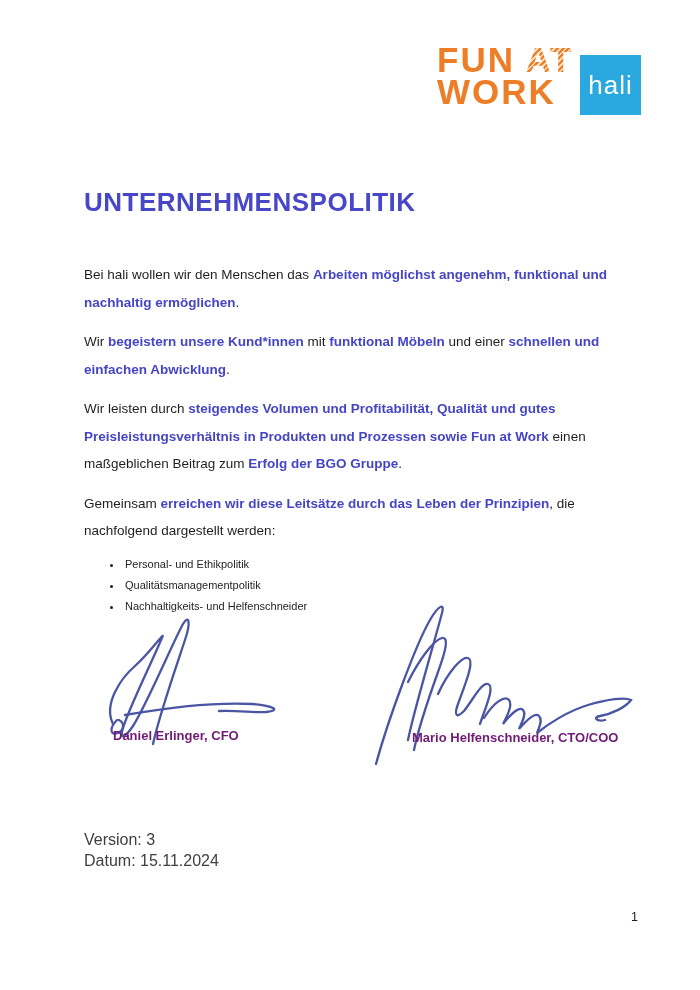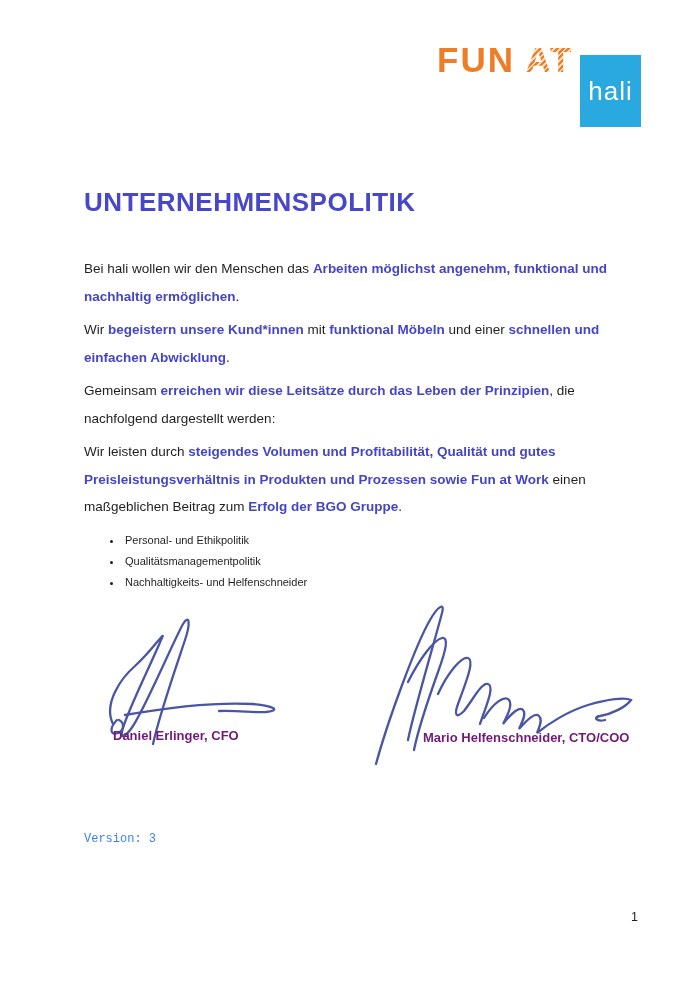--- a/index.html
+++ b/index.html
@@ -14,84 +14,84 @@
     font-weight:bold; font-size:35px; line-height:32px; letter-spacing:2px;
     color:#ED7D26; white-space:nowrap;
   }
   .logo-at {
     color:#F0A763;
     background:repeating-linear-gradient(135deg,#ED7D26 0 2px,#FBD9B4 2px 4px);
     -webkit-background-clip:text; background-clip:text;
     -webkit-text-fill-color:transparent; color:transparent;text-decoration:underline;
   }
   .hali-box {
-    position:absolute; left:580px; top:55px; width:61px; height:72px;
+    position:absolute; left:580px; top:55px; width:61px; height:60px;
     background:#29A9DF; color:#ffffff; display:flex; align-items:center;
     justify-content:center; font-size:26px; letter-spacing:1px; 
     box-sizing:border-box;
   }
 
   
   .doc-title {
     position:absolute; left:84px; top:170px; font-size:26px; font-weight:bold;
     color:#4747C8; letter-spacing:0.5px; white-space:nowrap;text-align:center;
   }
 
   
   .content {
     position:absolute; left:84px; top:249px; width:556px;
     font-size:13.5px; line-height:27.5px; color:#1f1f1f;
   }
-  .content p { margin:6px 0 6px 0; }
+  .content p { margin:12px 0 6px 0; }
   .em { color:#4545C6; font-weight:bold; }
   ul.bullets {
     margin:9px 0 0 0; padding-left:39px; line-height:21.3px; font-size:11px;
   }
   ul.bullets li { margin:0; padding-left:2px; }
 
   
   .sig-svg { position:absolute; }
   .sig-svg path { fill:none; stroke:#4A55A4; stroke-width:2.3; stroke-linecap:round; }
   .sig-label {
     position:absolute; font-size:13px; font-weight:bold; color:#701a75;
     white-space:nowrap;
   }
   .sig1-svg { left:95px;  top:612px; }
   .sig2-svg { left:368px; top:598px; }
   .sig1-label { left:113px; top:728px; }
-  .sig2-label { left:423px; top:730px; }
+  .sig2-label { left:412px; top:730px; }
 
   
   .footer {
-    position:absolute; left:84px; top:829px; font-size:12px; line-height:21px;
-    color:#3b82f6;
-    font-family:Liberation Mono, monospace;
+    position:absolute; left:84px; top:829px; font-size:16px; line-height:21px;
+    color:#404040;
   }
   .page-number { position:absolute; left:631px; top:910px; font-size:12.5px; color:#1f1f1f; }
 </style>
 </head>
 <body>
 
 <div class="page">
 
   <div class="logo-wrap">
     <div class="logo-line"><span>FUN</span><span> </span><span class="logo-at">AT</span></div>
+    <div class="logo-line"><span>WORK</span></div>
   </div>
   <div class="hali-box">
     <span>hali</span>
   </div>
 
   <h1 class="doc-title">UNTERNEHMENSPOLITIK</h1>
 
   <div class="content">
     <div>
         <p><span>Bei hali wollen wir den Menschen das </span><span class="em">Arbeiten möglichst angenehm, funktional und nachhaltig ermöglichen</span><span>.</span></p>
         <p><span>Wir </span><span class="em">begeistern unsere Kund*innen</span><span> mit </span><span class="em">funktional Möbeln</span><span> und einer </span><span class="em">schnellen und einfachen Abwicklung</span><span>.</span></p>
+        <p><span>Wir leisten durch </span><span class="em">steigendes Volumen und Profitabilität, Qualität und gutes Preisleistungsverhältnis in Produkten und Prozessen sowie Fun at Work</span><span> einen maßgeblichen Beitrag zum </span><span class="em">Erfolg der BGO Gruppe</span><span>.</span></p>
         <p><span>Gemeinsam </span><span class="em">erreichen wir diese Leitsätze durch das Leben der Prinzipien</span><span>, die nachfolgend dargestellt werden:</span></p>
-        <p><span>Wir leisten durch </span><span class="em">steigendes Volumen und Profitabilität, Qualität und gutes Preisleistungsverhältnis in Produkten und Prozessen sowie Fun at Work</span><span> einen maßgeblichen Beitrag zum </span><span class="em">Erfolg der BGO Gruppe</span><span>.</span></p>
       </div>
     <ul class="bullets">
         <li>Personal- und Ethikpolitik</li>
         <li>Qualitätsmanagementpolitik</li>
         <li>Nachhaltigkeits- und Helfenschneider</li>
       </ul>
   </div>
 
   <svg class="sig-svg sig1-svg" width="235" height="135" viewBox="0 0 235 135">
     <path d="M18,112 C8,92 26,66 40,54 C58,38 73,14 66,28 C56,52 34,96 28,116 C24,128 30,126 38,114 C52,92 78,30 88,12 C94,2 96,10 90,28 C80,58 64,104 58,132"></path>
@@ -103,17 +103,18 @@
   <svg class="sig-svg sig2-svg" width="274" height="168" viewBox="0 0 274 168">
     <path d="M8,166 C20,122 48,46 62,22 C70,8 77,4 74,15 C67,42 46,112 40,142"></path>
     <path d="M40,84 C52,60 66,42 74,40 C81,39 78,52 70,74 C60,102 50,132 46,152"></path>
     <path d="M70,96 C80,74 94,58 100,60 C107,62 98,84 90,106 C86,117 88,121 96,113 C106,100 114,84 120,86 C127,88 118,108 112,126"></path>
     <path d="M116,120 C126,104 137,97 141,102 C145,107 139,118 135,126 C143,116 151,108 155,112 C159,116 153,126 151,131 C159,122 167,114 171,118 C175,122 171,130 169,135 C180,126 200,113 220,107 C240,101 257,99 263,102 C258,109 244,116 232,118 C225,119 228,124 237,122"></path>
   </svg>
   <div class="sig-label sig2-label">Mario Helfenschneider, CTO/COO</div>
 
   <div class="footer">
     <div>Version: 3</div>
+    <div>Datum: 15.11.2024</div>
   </div>
 
   <div class="page-number">1</div>
 
 </div>
 
 </body></html>

